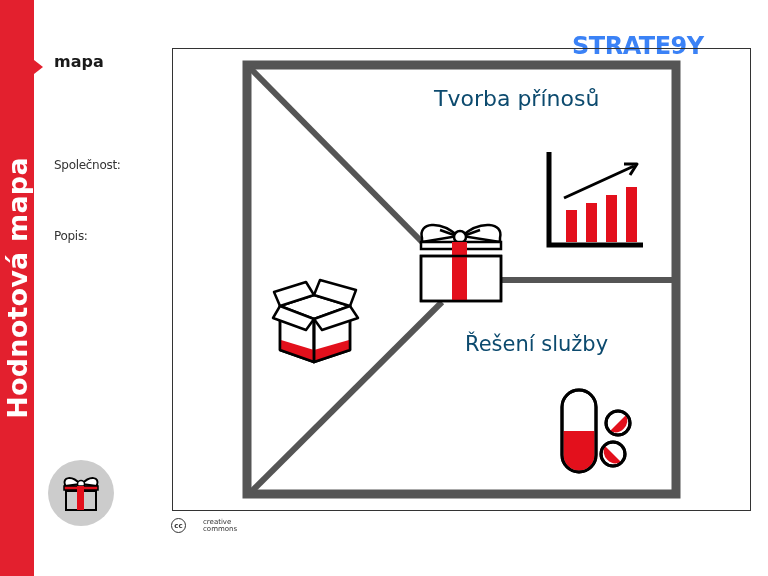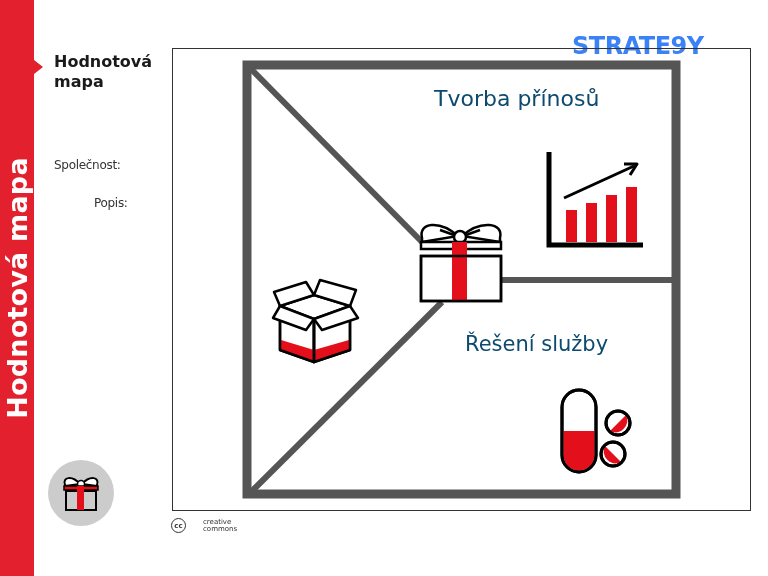--- a/index.html
+++ b/index.html
@@ -23,26 +23,25 @@
 </style>
 </head>
 <body>
 
 <div class="sidebar">
   <div class="vertical-title">Hodnotová mapa</div>
 </div>
 <div class="sidebar-notch"></div>
 
 <div class="side-title">
-  <div>Hodnotová</div>
   <div>mapa</div>
 </div>
 
 <div class="field-label" style="top:158px;">Společnost:</div>
-<div class="field-label" style="top:196px;margin-left:40px;">Popis:</div>
+<div class="field-label" style="top:229px;">Popis:</div>
 
 <div class="logo">STRATE9Y</div>
 
 <div class="canvas-frame"></div>
 
 <svg class="diagram" width="768" height="576" viewBox="0 0 768 576">
 
   <rect x="247" y="65" width="429" height="429" fill="none" stroke="#555" stroke-width="9"></rect>
 
   <line x1="250" y1="68" x2="424" y2="244" stroke="#555" stroke-width="6"></line>

